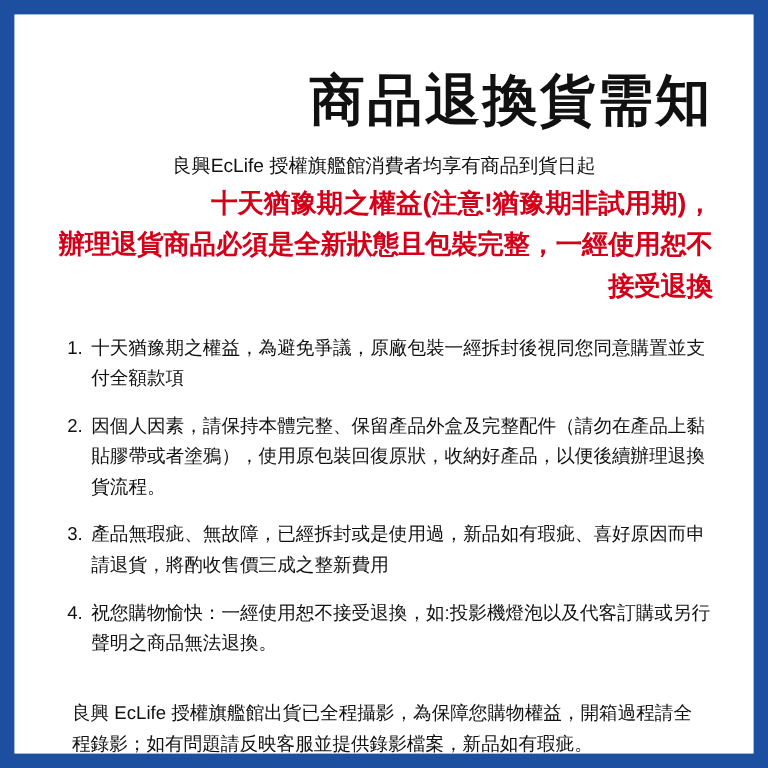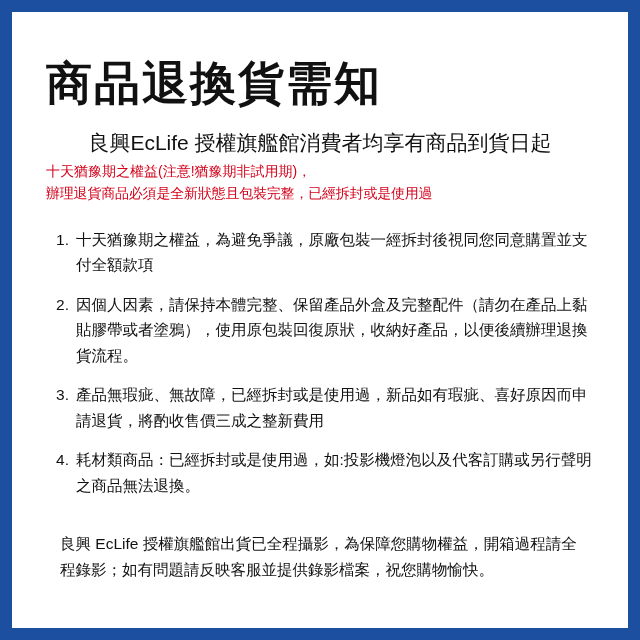--- a/index.html
+++ b/index.html
@@ -19,40 +19,40 @@
     left: 12px;
     width: 616px;
     height: 616px;
     background: #ffffff;
     box-sizing: border-box;
     padding: 28px 34px 20px 34px;
     display: flex;
     flex-direction: column;
   }
   .title {
-    text-align: left;
+    text-align: right;
     font-size: 46px;
     font-weight: bold;
     letter-spacing: 2px;
     color: #111111;
     margin: 18px 0 18px 0;
     line-height: 1.1;
   }
   .subhead {
     text-align: center;
-    font-size: 21px;
+    font-size: 16px;
     color: #111111;
     line-height: 1.55;
     margin-bottom: 2px;
   }
   .warn {
-    text-align: left;
-    font-size: 14px;
+    text-align: right;
+    font-size: 22px;
     color: #d4001a;
-    font-weight: normal;
+    font-weight: bold;
     line-height: 1.55;
   }
   .warn-line2 {
     letter-spacing: -0.2px;
   }
   .list {
     margin: 22px 0 0 0;
     padding: 0;
     list-style: none;
     flex: 0 0 auto;
@@ -85,36 +85,36 @@
 </style>
 </head>
 <body>
 
 <div class="poster">
 
   <h1 class="title">商品退換貨需知</h1>
 
   <div class="subhead">良興EcLife 授權旗艦館消費者均享有商品到貨日起</div>
   <div class="warn">十天猶豫期之權益(注意!猶豫期非試用期)，</div>
-  <div class="warn warn-line2">辦理退貨商品必須是全新狀態且包裝完整，已經拆封或是使用過</div>
+  <div class="warn warn-line2">辦理退貨商品必須是全新狀態且包裝完整，一經使用恕不接受退換</div>
 
   <ul class="list">
     <li>
       <span class="num">1.</span>
       <span class="item-text">十天猶豫期之權益，為避免爭議，原廠包裝一經拆封後視同您同意購置並支付全額款項</span>
     </li>
     <li>
       <span class="num">2.</span>
       <span class="item-text">因個人因素，請保持本體完整、保留產品外盒及完整配件（請勿在產品上黏貼膠帶或者塗鴉），使用原包裝回復原狀，收納好產品，以便後續辦理退換貨流程。</span>
     </li>
     <li>
       <span class="num">3.</span>
       <span class="item-text">產品無瑕疵、無故障，已經拆封或是使用過，新品如有瑕疵、喜好原因而申請退貨，將酌收售價三成之整新費用</span>
     </li>
     <li>
       <span class="num">4.</span>
-      <span class="item-text">耗材類商品：已經拆封或是使用過，如:投影機燈泡以及代客訂購或另行聲明之商品無法退換。</span>
+      <span class="item-text">祝您購物愉快：一經使用恕不接受退換，如:投影機燈泡以及代客訂購或另行聲明之商品無法退換。</span>
     </li>
   </ul>
 
-  <div class="footer">良興 EcLife 授權旗艦館出貨已全程攝影，為保障您購物權益，開箱過程請全程錄影；如有問題請反映客服並提供錄影檔案，祝您購物愉快。</div>
+  <div class="footer">良興 EcLife 授權旗艦館出貨已全程攝影，為保障您購物權益，開箱過程請全程錄影；如有問題請反映客服並提供錄影檔案，新品如有瑕疵。</div>
 
 </div>
 
 </body></html>

